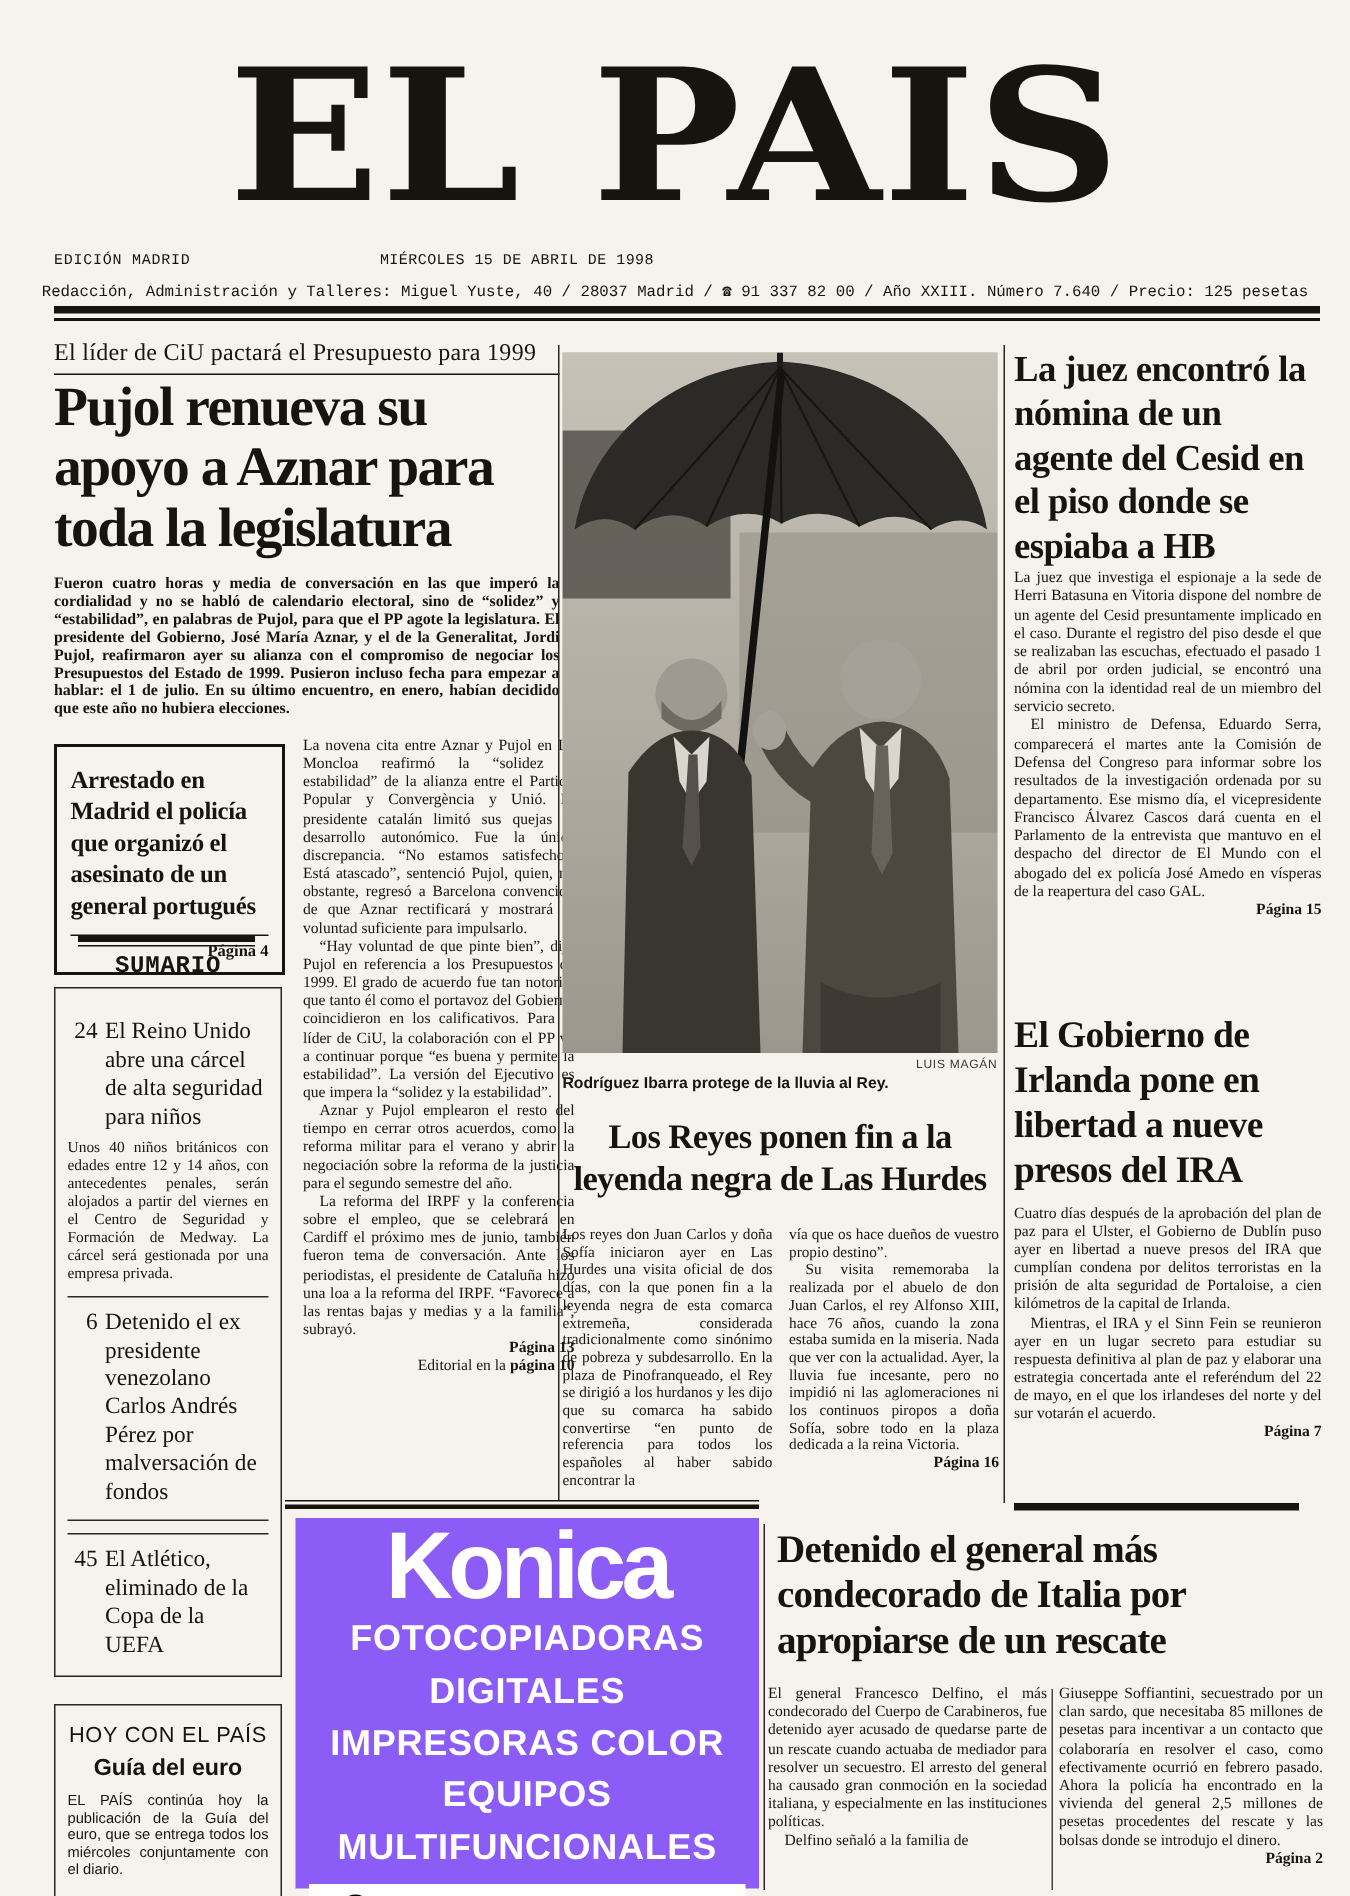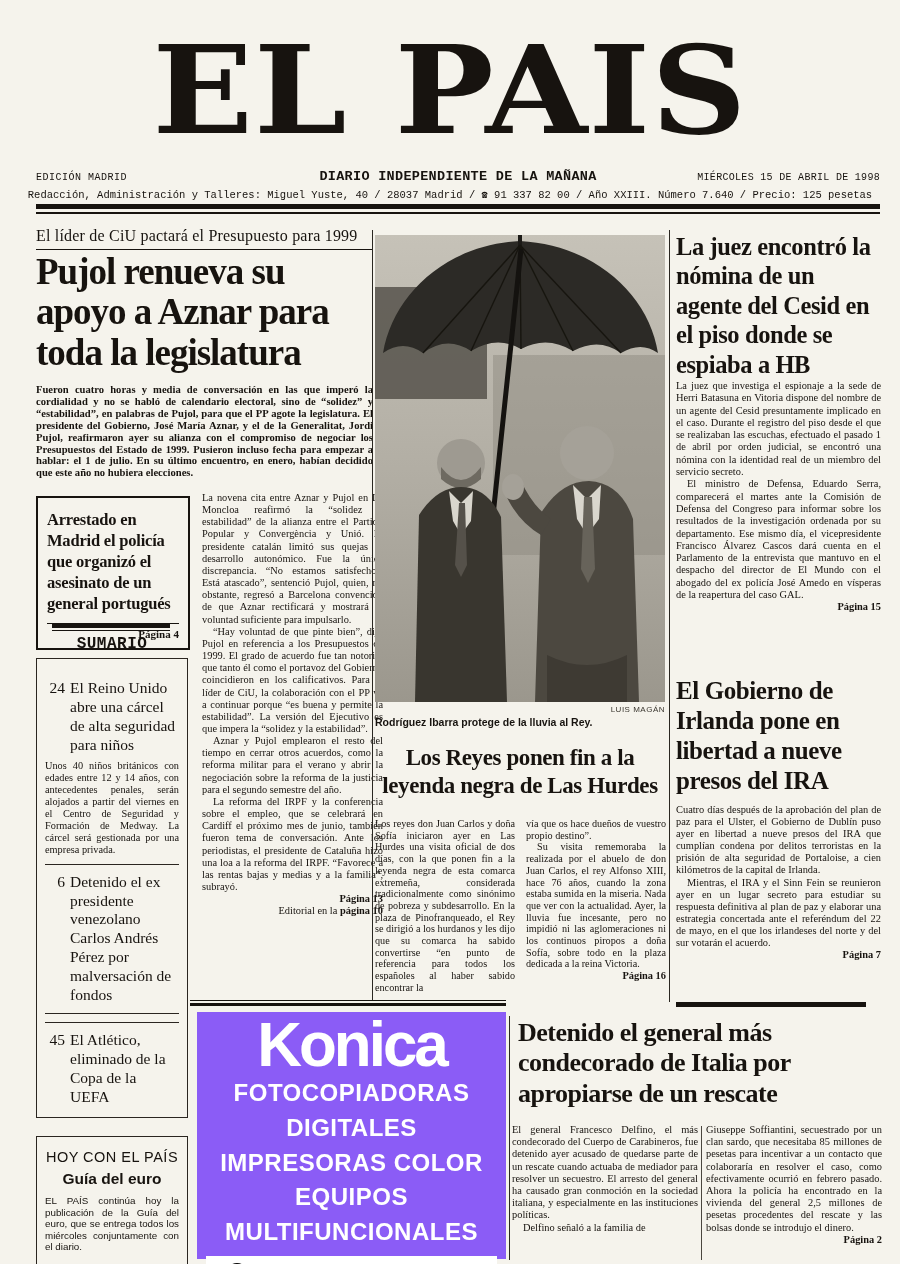--- a/index.html
+++ b/index.html
@@ -112,21 +112,20 @@
   
   .vr{position:absolute;width:1px;background:#2a2721;}
 </style>
 </head>
 <body>
 
 <div id="logo" class="abs">EL PAIS</div>
 
 <div id="infobar" class="abs sans">
   <span class="ed">EDICIÓN MADRID</span>
-  <span class="sub">DIARIO INDEPENDIENTE DE LA MAÑANA</span>
   <span class="dt">MIÉRCOLES 15 DE ABRIL DE 1998</span>
 </div>
 <div id="addr" class="abs sans">Redacción, Administración y Talleres: Miguel Yuste, 40 / 28037 Madrid / ☎ 91 337 82 00 / Año XXIII. Número 7.640 / Precio: 125 pesetas</div>
 <div id="toprule" class="abs"></div>
 
 <div id="kicker" class="abs">El líder de CiU pactará el Presupuesto para 1999</div>
 <div id="main-headline" class="abs">Pujol renueva su apoyo a Aznar para toda la legislatura</div>
 <div id="lead" class="abs j">Fueron cuatro horas y media de conversación en las que imperó la cordialidad y no se habló de calendario electoral, sino de “solidez” y “estabilidad”, en palabras de Pujol, para que el PP agote la legislatura. El presidente del Gobierno, José María Aznar, y el de la Generalitat, Jordi Pujol, reafirmaron ayer su alianza con el compromiso de negociar los Presupuestos del Estado de 1999. Pusieron incluso fecha para empezar a hablar: el 1 de julio. En su último encuentro, en enero, habían decidido que este año no hubiera elecciones.</div>
 
 <div id="arrested-box" class="abs">

